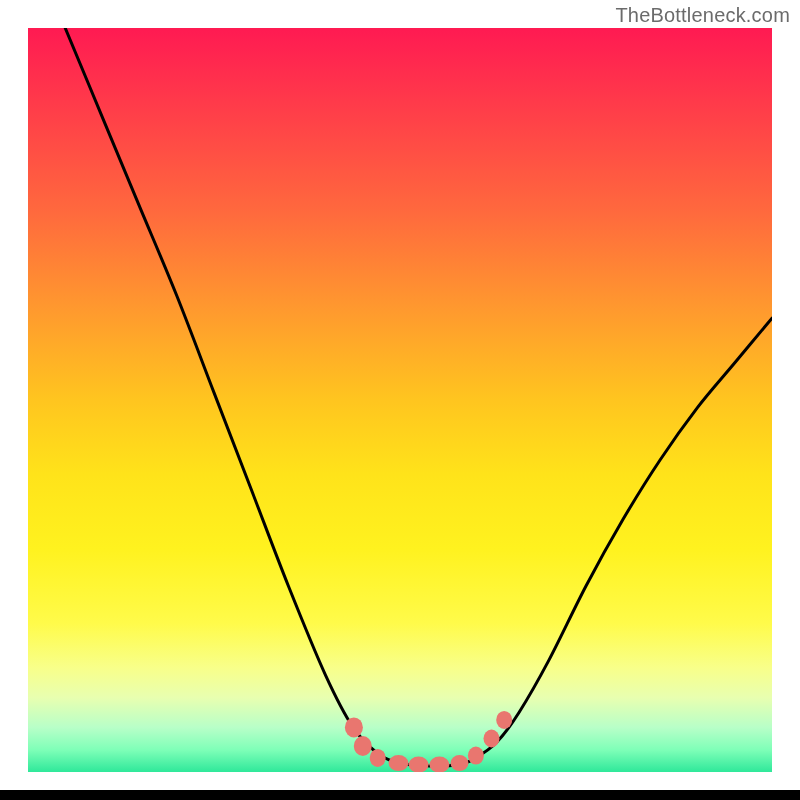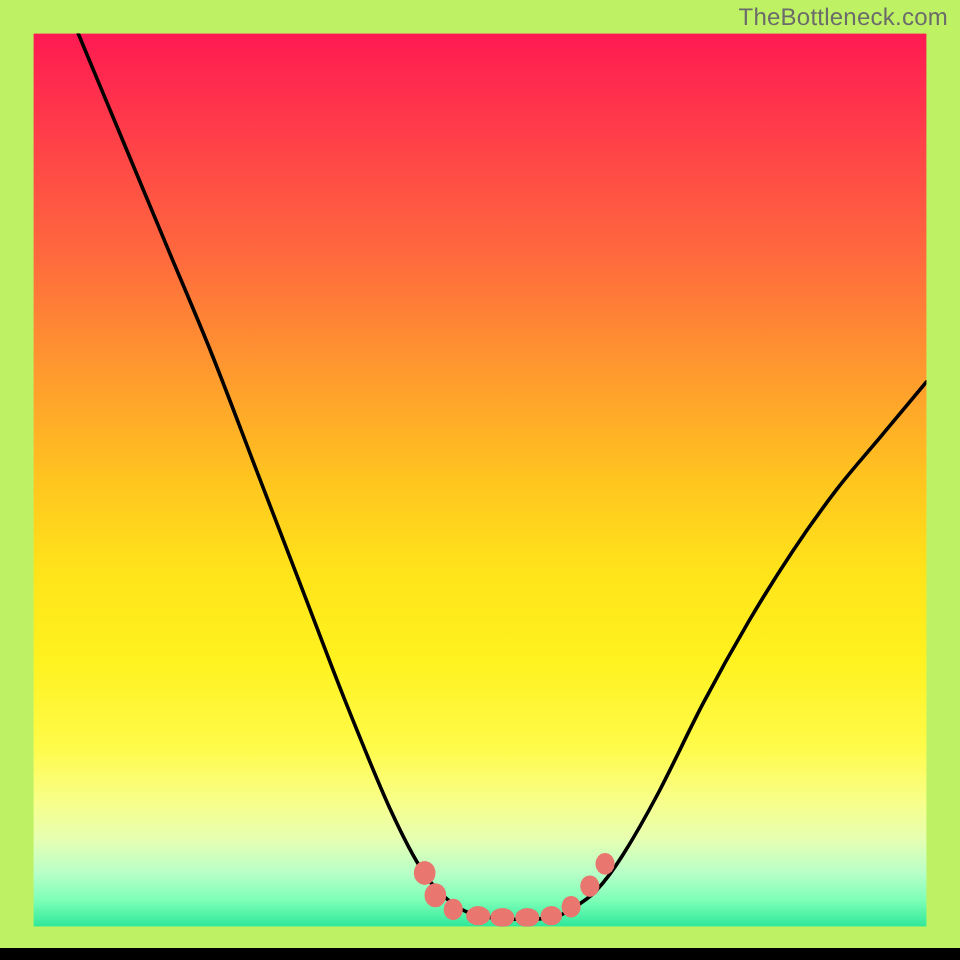--- a/index.html
+++ b/index.html
@@ -10,21 +10,21 @@
     background: #000;
     overflow: hidden;
     font-family: Arial, Helvetica, sans-serif;
   }
   .frame {
     position: absolute;
     left: 0;
     top: 0;
     width: 800px;
     height: 790px;
-    background: #bef264;
+    background: #ffffff;
   }
   .plot {
     position: absolute;
     left: 28px;
     top: 28px;
     width: 744px;
     height: 744px;
     background: linear-gradient(
       to bottom,
       #ff1a52 0%,

